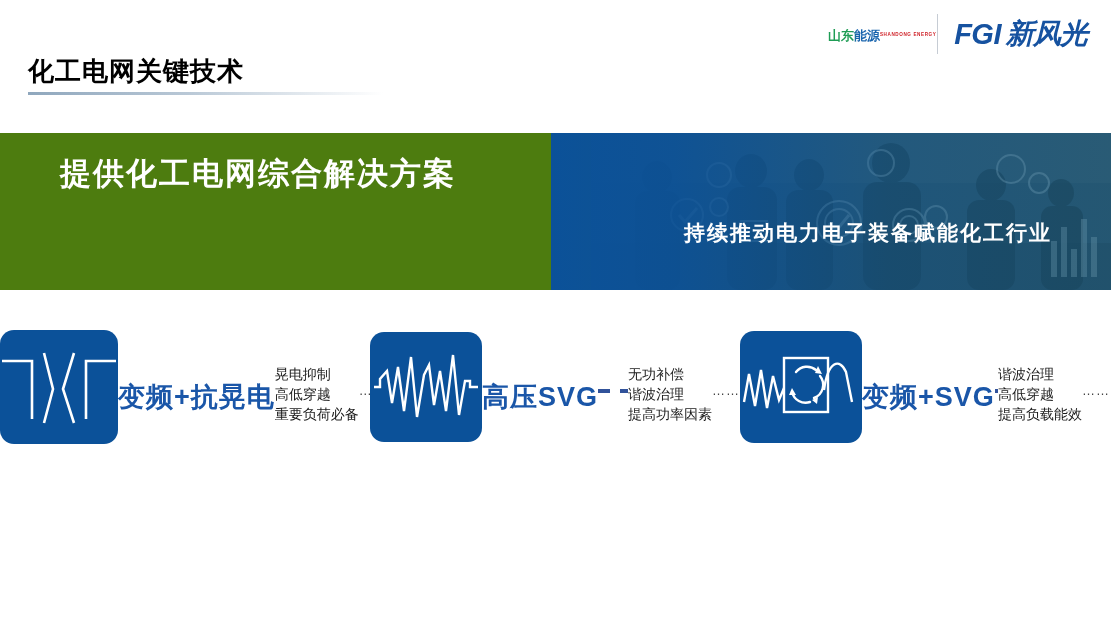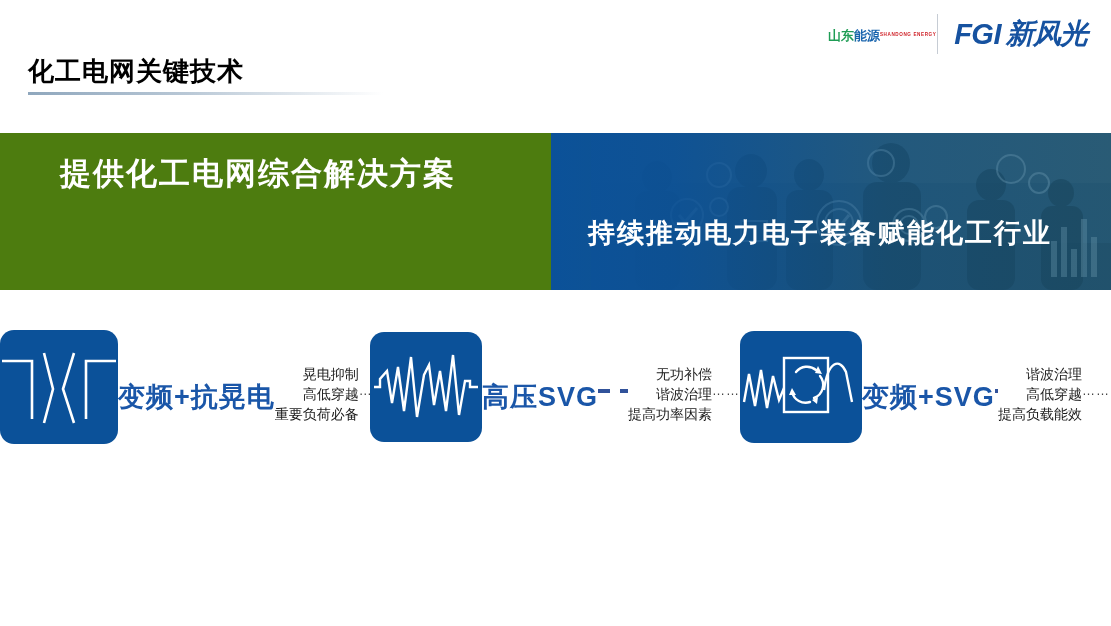--- a/index.html
+++ b/index.html
@@ -137,21 +137,21 @@
     font-size: 31px;
     font-weight: bold;
     color: #ffffff;
     letter-spacing: 2px;
     line-height: 42px;
     text-align: left;
     position: relative;
     white-space: nowrap;
   }
   .banner-l2 {
-    font-size: 27px;
+    font-size: 21px;
     font-weight: bold;
     color: #ffffff;
     letter-spacing: 2px;
     line-height: 42px;
     text-align: right;
     margin-top: 17px;
     padding-right: 8px;
     position: relative;
     white-space: nowrap;
   }
@@ -194,21 +194,21 @@
   .card-dash {
     margin-top: 8px;
     width: 152px;
     height: 4px;
     background-image: linear-gradient(90deg, #31529a 0 12px, transparent 12px 22px);
     background-size: 22px 4px;
     background-repeat: repeat-x;
   }
   .card-list {
     margin-top: 14px;
-    text-align: right;
+    text-align: left;
     font-size: 14px;
     color: #1b1b1b;
     line-height: 20px;
   }
   .card-list div { white-space: nowrap; }
   .card-ellipsis {
     margin-top: 6px;
     font-size: 13px;
     color: #444444;
     letter-spacing: 1px;

